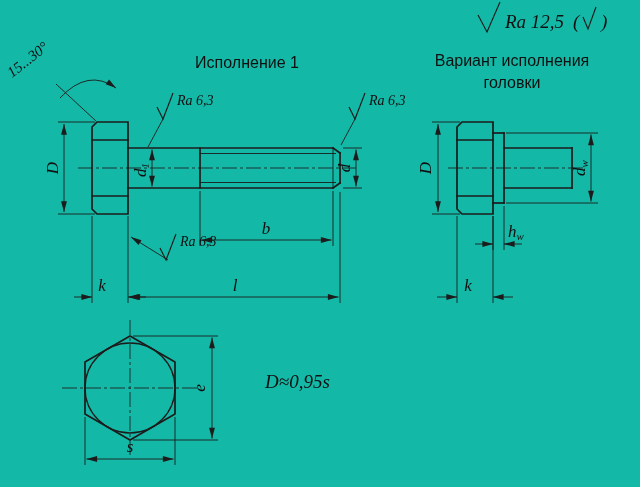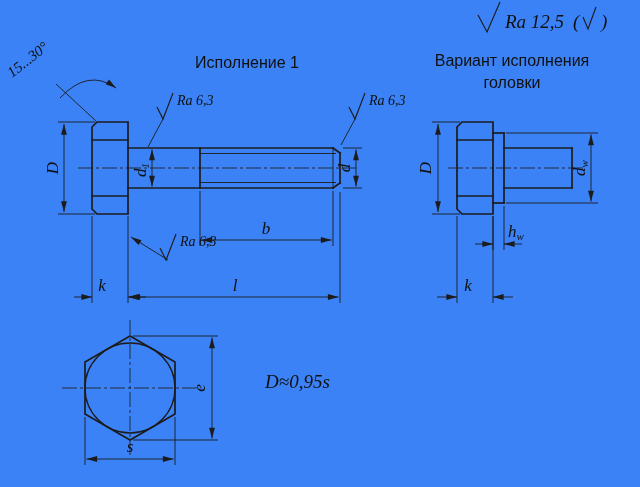--- a/index.html
+++ b/index.html
@@ -1,16 +1,16 @@
 <!DOCTYPE html>
 <html><head>
 <meta charset="utf-8">
 <style>
   html,body { margin:0; padding:0; background:#ffffff; }
-  .stage { position:relative; width:640px; height:487px; background:#3b82f6; overflow:hidden; }
+  .stage { position:relative; width:640px; height:487px; background:#14b8a6; overflow:hidden; }
   svg { display:block; }
   .outline { stroke:#1c1c1c; stroke-width:1.7; fill:none; stroke-linejoin:miter; stroke-linecap:square; }
   .thin    { stroke:#1c1c1c; stroke-width:0.9; fill:none; }
   .mark    { stroke:#1c1c1c; stroke-width:1.15; fill:none; }
   .center  { stroke:#1c1c1c; stroke-width:0.85; fill:none; stroke-dasharray:15 3 3 3; }
   .dimtext   { font:italic 17px "Liberation Serif", serif; fill:#101010; }
   .ratext    { font:italic 14px "Liberation Serif", serif; fill:#101010; }
   .bigtext   { font:italic 19px "Liberation Serif", serif; fill:#101010; }
   .title     { font:16px "Liberation Sans", sans-serif; fill:#101010; }
   .sub { font-size:11px; }

